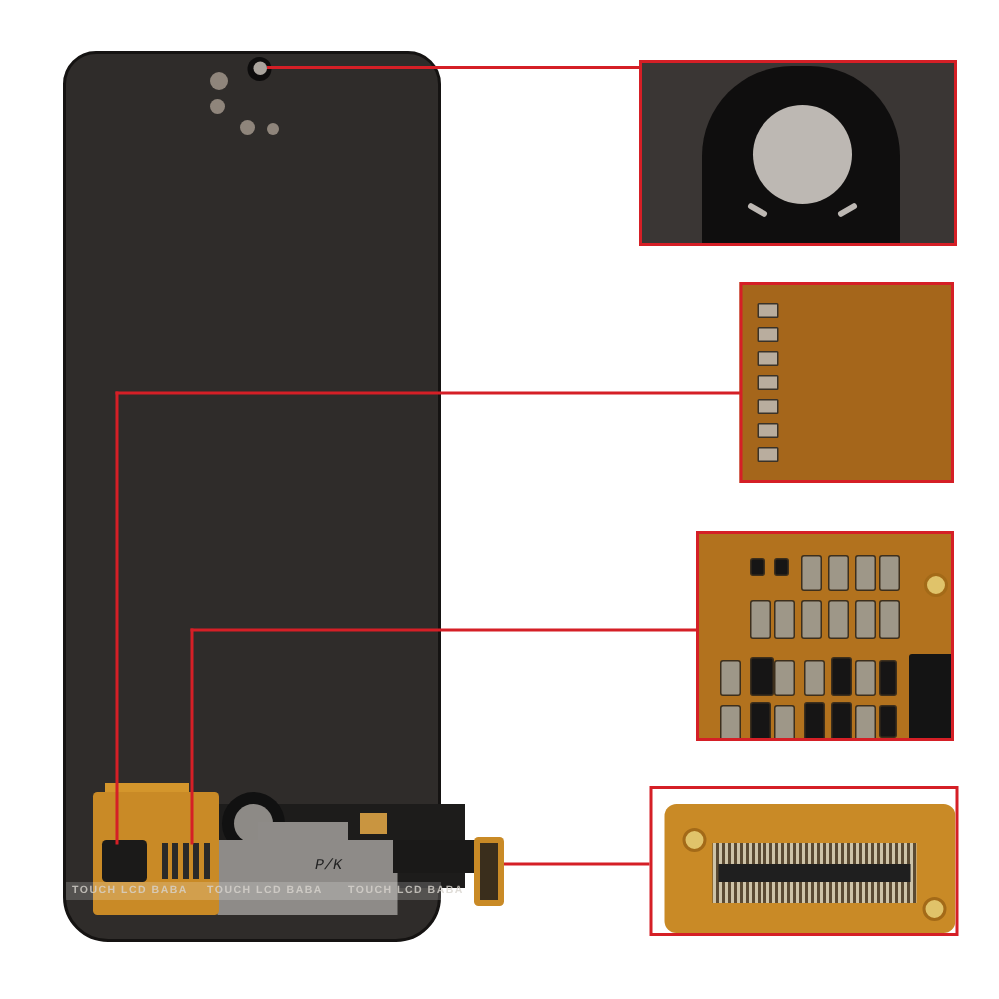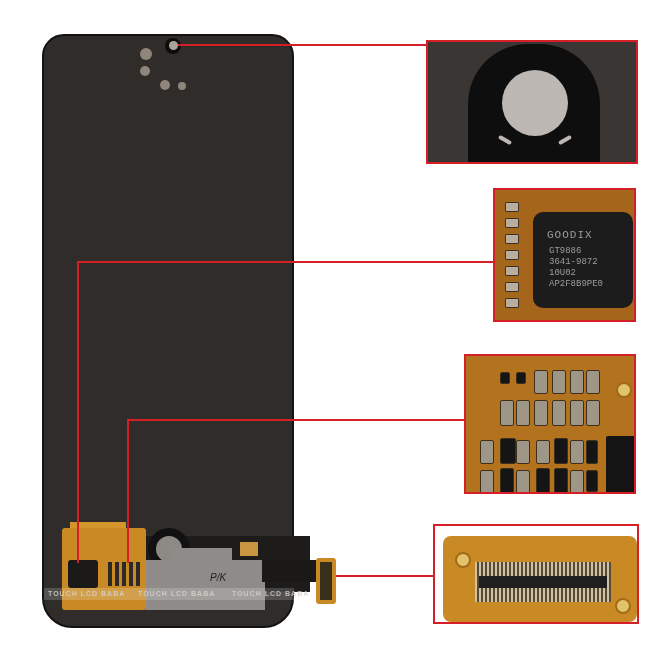--- a/index.html
+++ b/index.html
@@ -65,21 +65,21 @@
 <div class="abs shield2"></div>
 <div class="abs shield"></div>
 <div class="abs pad"></div>
 <div class="abs fpc-tail"></div>
 <div class="abs conn-small"></div>
 <div class="abs conn-small-inner"></div>
 <div class="abs flex-left2"></div>
 <div class="abs flex-left"></div>
 <div class="abs chip-left"></div>
 <div class="abs comp-grid"></div>
-<div class="abs" style="left:210px;top:572px;font-size:10px;color:#222;font-style:italic;">P/K</div>
+<div class="abs" style="left:210px;top:572px;font-size:10px;color:#222;font-style:italic;font-family:Liberation Mono, monospace;">P/K</div>
 
 <div class="abs wm-band"></div>
 <div class="abs watermark" style="left:48px;">TOUCH LCD BABA</div>
 <div class="abs watermark" style="left:138px;">TOUCH LCD BABA</div>
 <div class="abs watermark" style="left:232px;">TOUCH LCD BABA</div>
 
 <div class="abs redline" style="left:178px;top:44px;width:250px;height:2px;"></div>
 <div class="abs redline" style="left:77px;top:261px;width:418px;height:2px;"></div>
 <div class="abs redline" style="left:77px;top:261px;width:2px;height:302px;"></div>
 <div class="abs redline" style="left:127px;top:419px;width:339px;height:2px;"></div>
@@ -94,27 +94,20 @@
 </div>
 
 <div class="abs callout c2">
   <div class="abs c2-cap" style="left:10px;top:12px;"></div>
   <div class="abs c2-cap" style="left:10px;top:28px;"></div>
   <div class="abs c2-cap" style="left:10px;top:44px;"></div>
   <div class="abs c2-cap" style="left:10px;top:60px;"></div>
   <div class="abs c2-cap" style="left:10px;top:76px;"></div>
   <div class="abs c2-cap" style="left:10px;top:92px;"></div>
   <div class="abs c2-cap" style="left:10px;top:108px;"></div>
-  <div class="abs c2-chip">
-    <div class="abs c2-text" style="left:14px;top:18px;font-size:11px;letter-spacing:1px;">GOODIX</div>
-    <div class="abs c2-text" style="left:16px;top:34px;">GT9886</div>
-    <div class="abs c2-text" style="left:16px;top:45px;">3641-9872</div>
-    <div class="abs c2-text" style="left:16px;top:56px;">10U02</div>
-    <div class="abs c2-text" style="left:16px;top:67px;">AP2F8B9PE0</div>
-  </div>
 </div>
 
 <div class="abs callout c3">
   <div class="abs cap dark" style="left:34px;top:16px;width:8px;height:10px;"></div>
   <div class="abs cap dark" style="left:50px;top:16px;width:8px;height:10px;"></div>
   <div class="abs cap" style="left:68px;top:14px;width:12px;height:22px;"></div>
   <div class="abs cap" style="left:86px;top:14px;width:12px;height:22px;"></div>
   <div class="abs cap" style="left:104px;top:14px;width:12px;height:22px;"></div>
   <div class="abs cap" style="left:120px;top:14px;width:12px;height:22px;"></div>
   <div class="abs cap" style="left:34px;top:44px;width:12px;height:24px;"></div>

